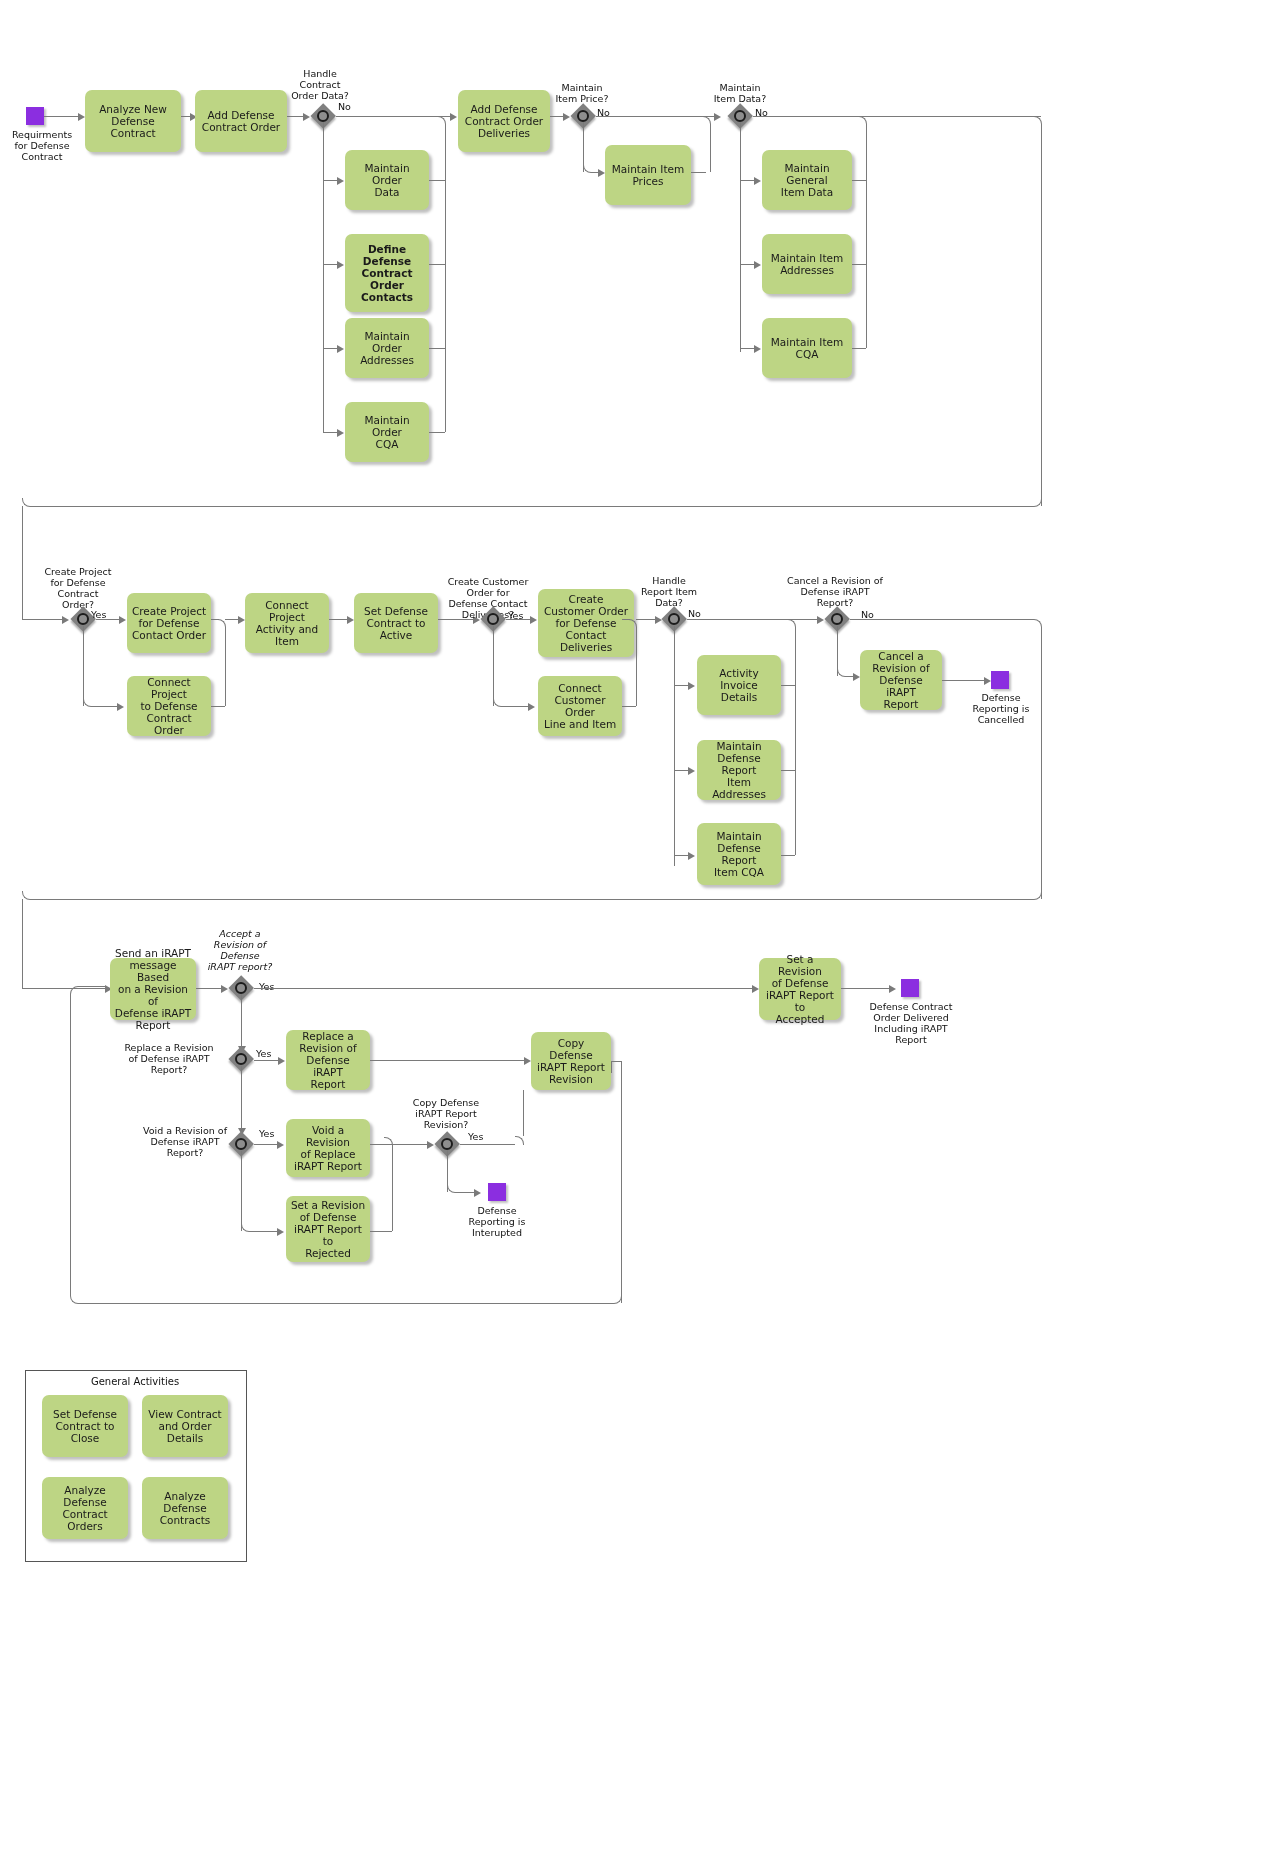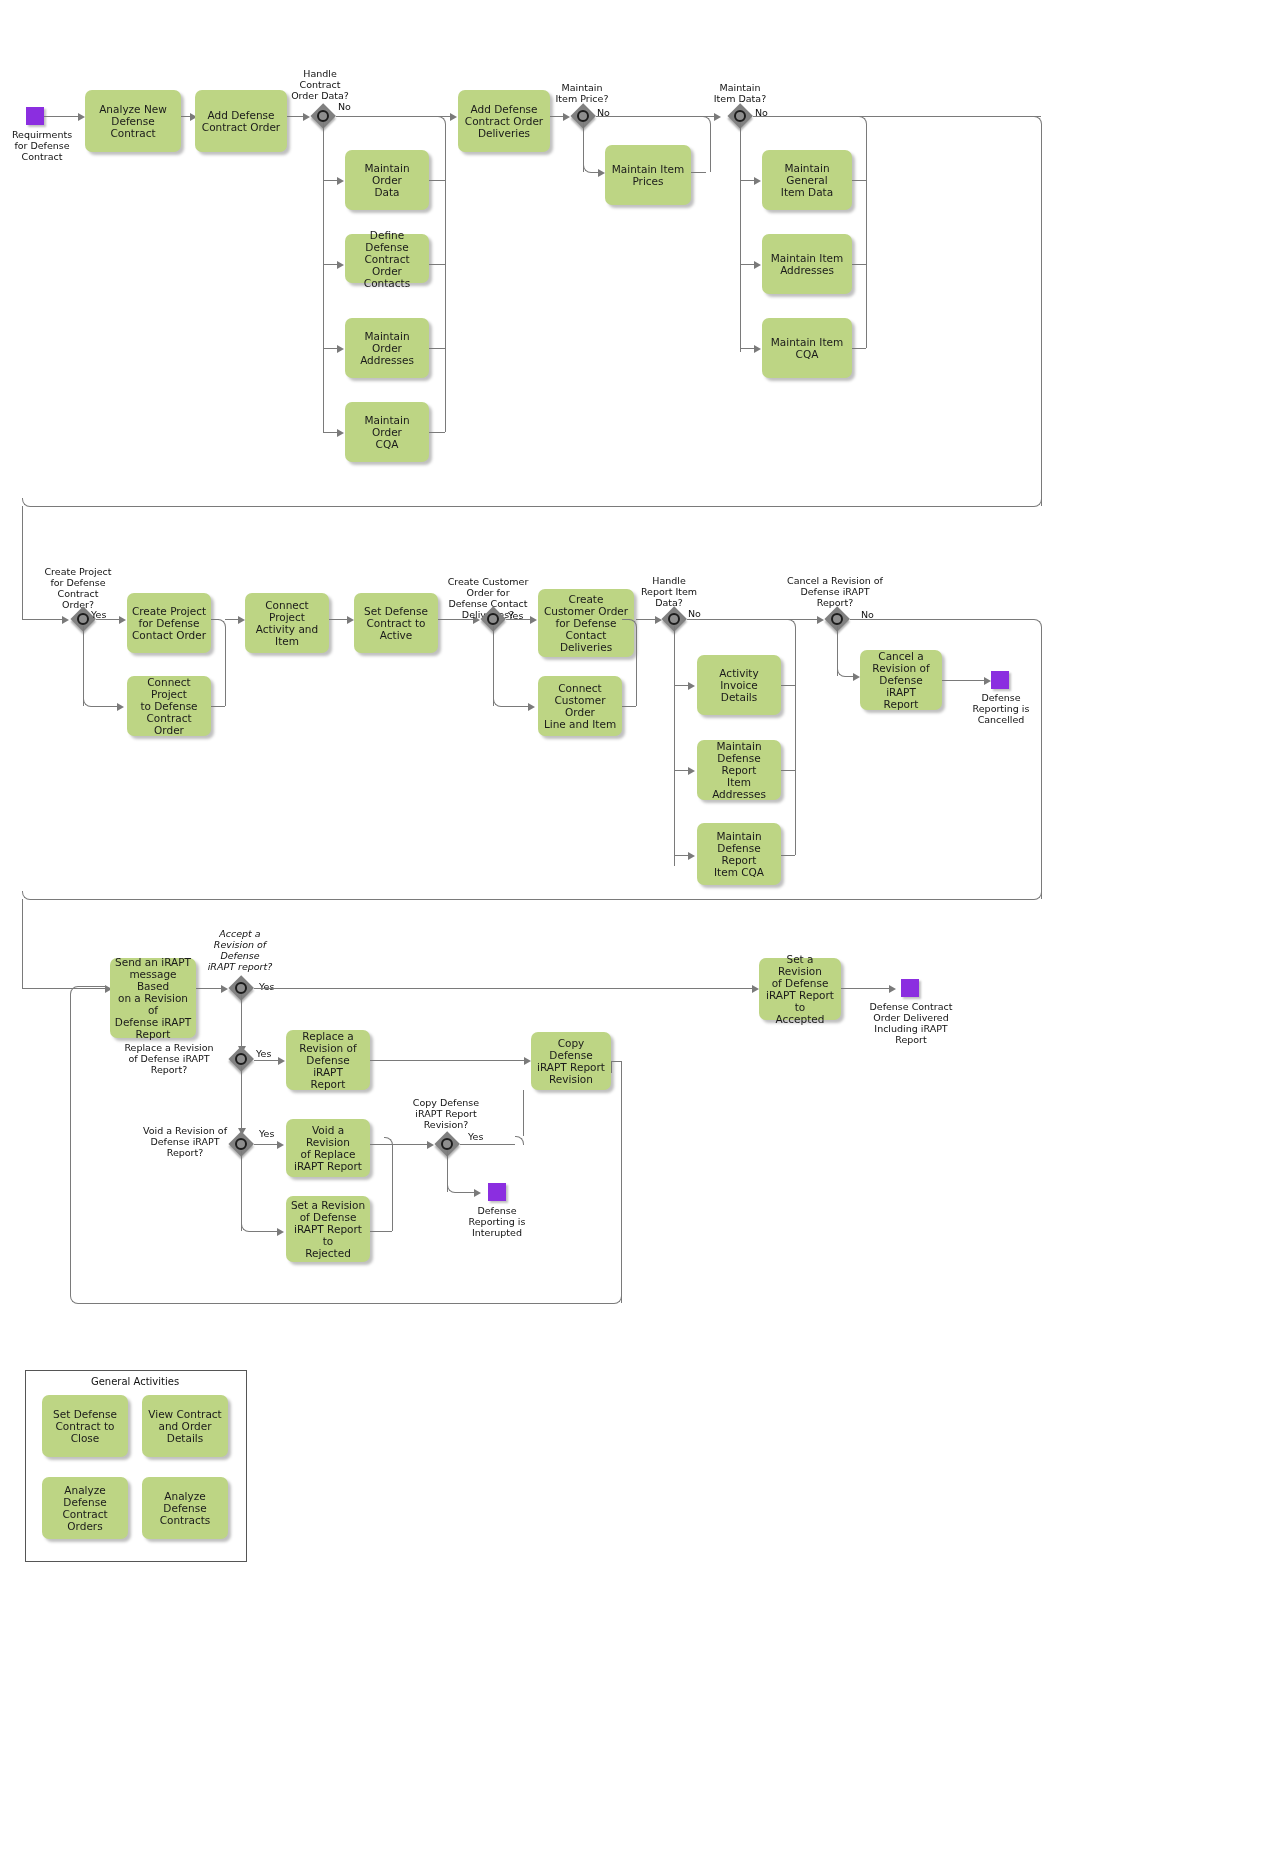--- a/index.html
+++ b/index.html
@@ -92,21 +92,21 @@
 
   <div class="v" style="left:323px;top:122px;height:310px;"></div>
 
   <div class="h" style="left:323px;top:180px;width:16px;"></div>
   <div class="arr" style="left:337px;top:176.5px;"></div>
   <div class="task" style="left: 345px; top: 150px; width: 84px; height: 60px; white-space: pre-line;">Maintain Order
 Data</div>
 
   <div class="h" style="left:323px;top:264px;width:16px;"></div>
   <div class="arr" style="left:337px;top:260.5px;"></div>
-  <div class="task" style="left: 345px; top: 234px; width: 84px; height: 49px; white-space: pre-line;">Define Defense
+  <div class="task" style="left: 345px; top: 234px; width: 84px; height: 78px; white-space: pre-line; font-weight: bold;">Define Defense
 Contract Order
 Contacts</div>
 
   <div class="h" style="left:323px;top:348px;width:16px;"></div>
   <div class="arr" style="left:337px;top:344.5px;"></div>
   <div class="task" style="left: 345px; top: 318px; width: 84px; height: 60px; white-space: pre-line;">Maintain Order
 Addresses</div>
 
   <div class="h" style="left:323px;top:432px;width:16px;"></div>
   <div class="arr" style="left:337px;top:428.5px;"></div>
@@ -333,21 +333,21 @@
   <div class="evlabel" style="left:955px;top:692px;width:92px;white-space:pre-line;">Defense
 Reporting is
 Cancelled</div>
 
   <div class="h" style="left:30px;top:899px;width:1003px;"></div>
   <div class="corner c-bl" style="left:22px;top:891px;width:8px;height:8px;"></div>
   <div class="v" style="left:22px;top:899px;height:89px;"></div>
   <div class="h" style="left:22px;top:988px;width:88px;"></div>
   <div class="arr" style="left:105px;top:984.5px;"></div>
 
-  <div class="task" style="left: 110px; top: 958px; width: 86px; height: 80px; white-space: pre-line;">Send an iRAPT
+  <div class="task" style="left: 110px; top: 958px; width: 86px; height: 62px; white-space: pre-line;">Send an iRAPT
 message Based
 on a Revision of
 Defense iRAPT
 Report</div>
 
   <div class="h" style="left:196px;top:988px;width:28px;"></div>
   <div class="arr" style="left:221px;top:984.5px;"></div>
 
   <div class="gwlabel" style="left:198px;top:928px;width:84px;white-space:pre-line;font-style:italic;">Accept a
 Revision of

